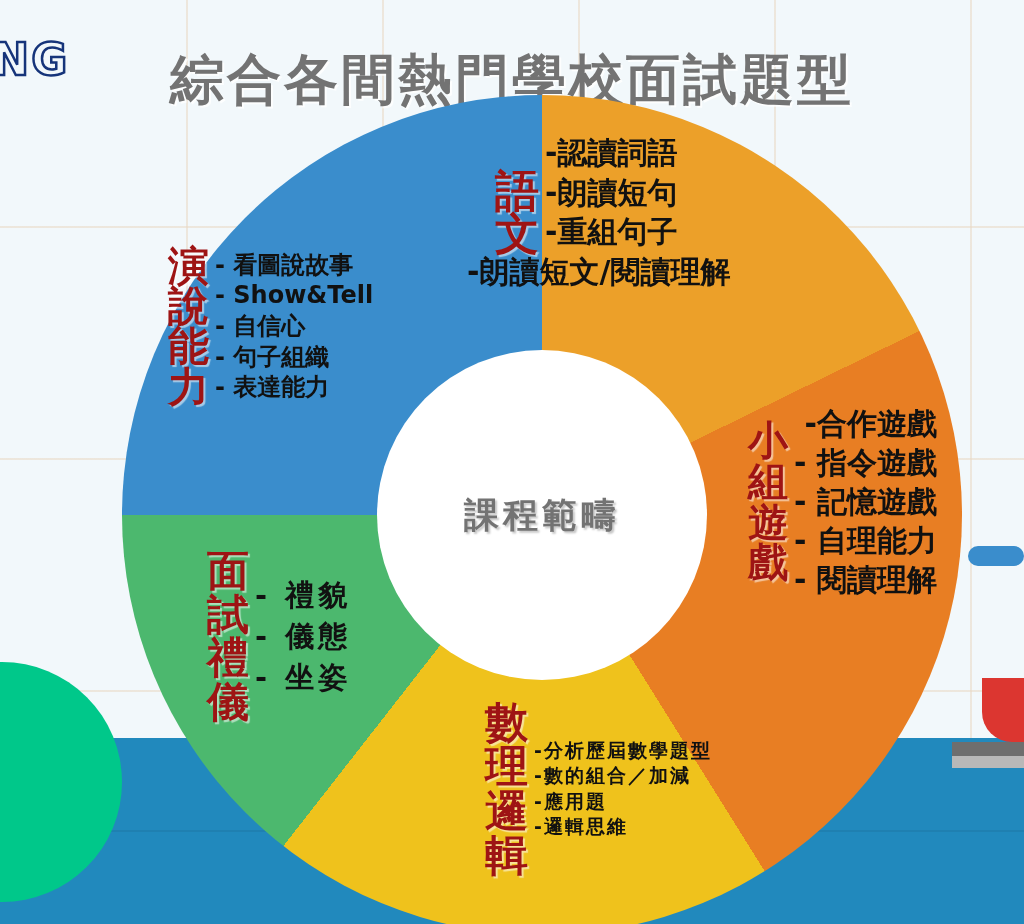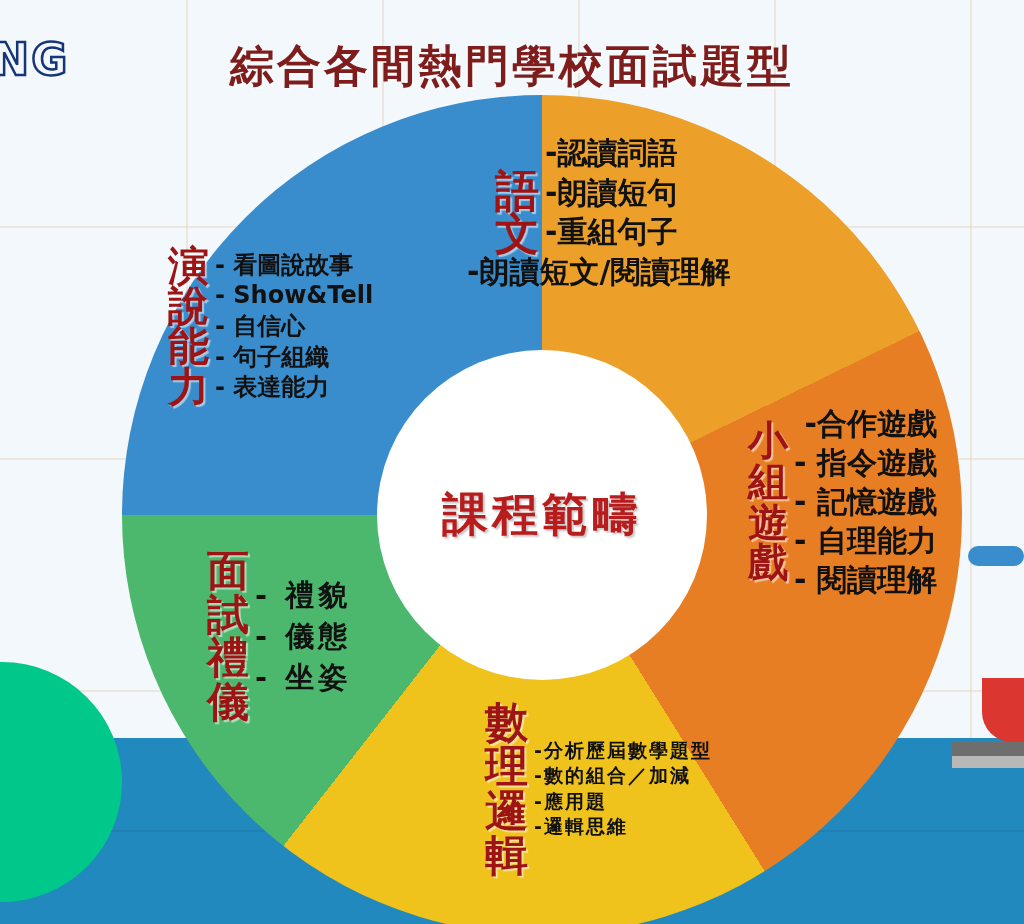--- a/index.html
+++ b/index.html
@@ -109,23 +109,23 @@
     font-family: "DejaVu Sans", sans-serif;
   }
 
   
   #page-title {
     position: absolute;
     left: 0;
     right: 0;
     top: 8px;
     text-align: center;
-    font-size: 44px;
-    font-weight: bold;
-    color: #7f1d1d;
+    font-size: 54px;
+    font-weight: bold;
+    color: #737373;
     letter-spacing: 3px;
     font-family: "DejaVu Sans", "Liberation Sans", sans-serif;
     text-shadow: 2px 2px 0 rgba(255,255,255,.8);
   }
 
   
   #donut-wrap {
     position: absolute;
     left: 122px;
     top: 95px;
@@ -154,23 +154,23 @@
     margin-left: -165px;
     margin-top: -165px;
     border-radius: 50%;
     background: #ffffff;
   }
   #center-label {
     position: absolute;
     left: 50%;
     top: 50%;
     transform: translate(-50%, -50%);
-    font-size: 46px;
-    font-weight: bold;
-    color: #b91c1c;
+    font-size: 35px;
+    font-weight: bold;
+    color: #737373;
     letter-spacing: 4px;
     white-space: nowrap;
     font-family: Liberation Sans, sans-serif;
     text-shadow: 2px 2px 2px rgba(0,0,0,.22);
   }
 
   
   .seg-block {
     position: absolute;
     display: flex;

